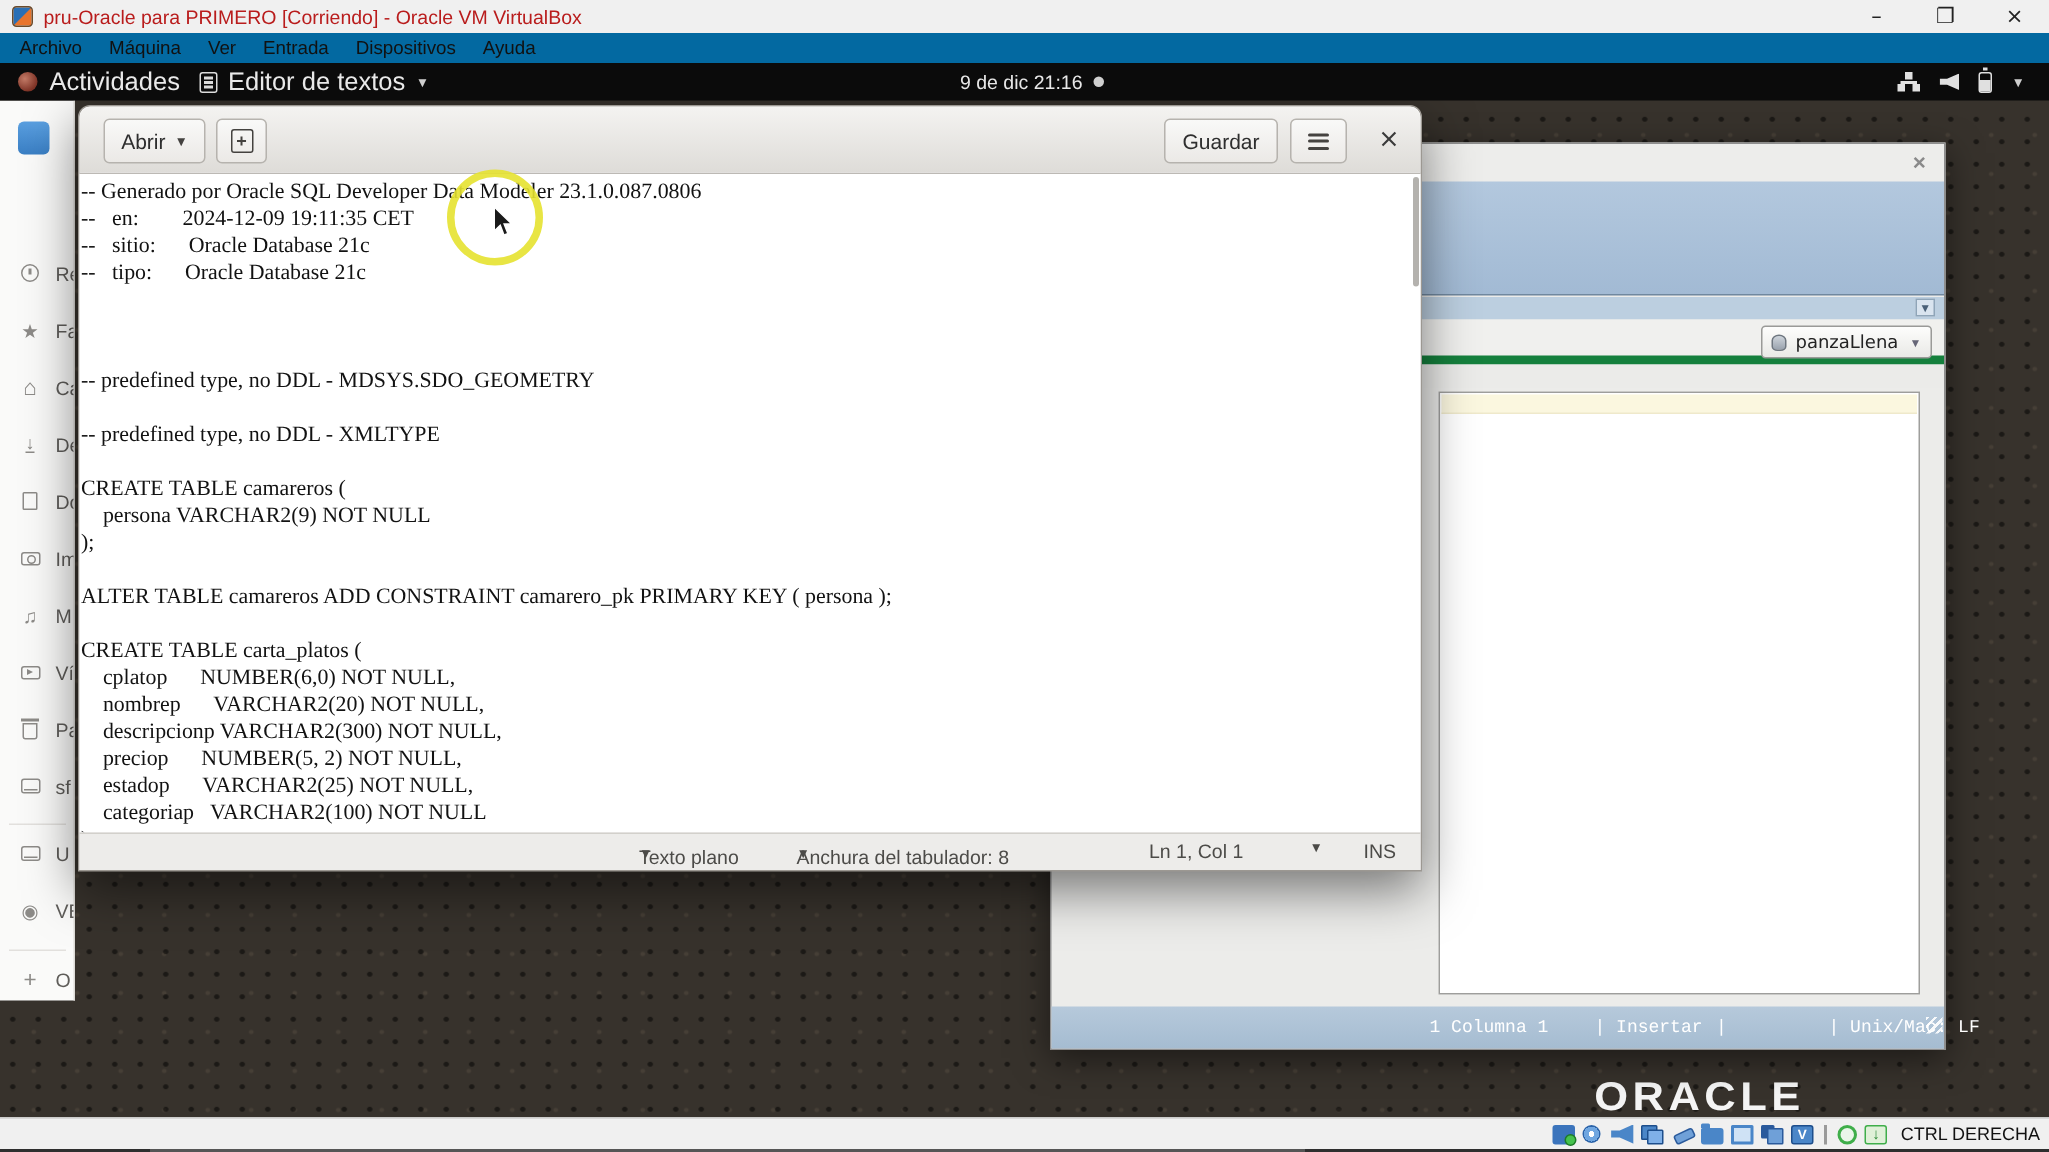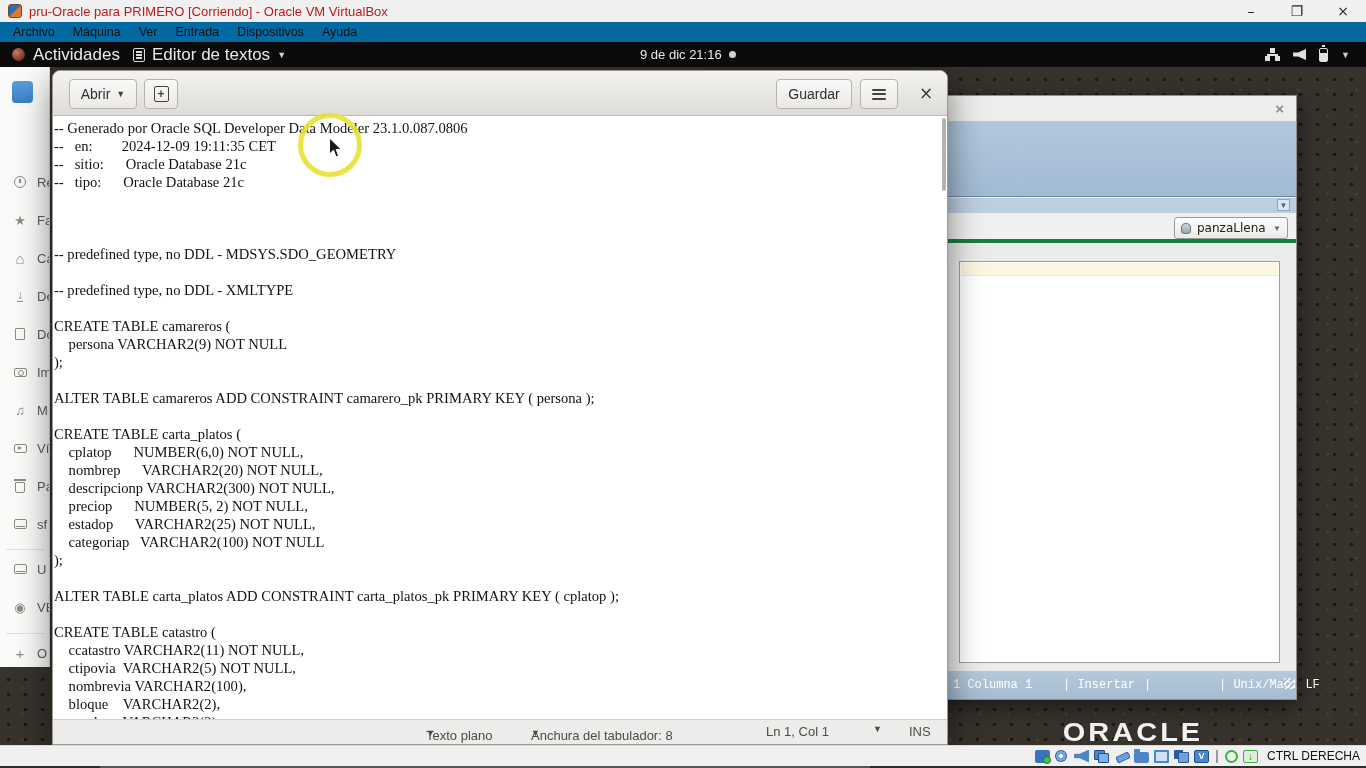--- a/index.html
+++ b/index.html
@@ -62,39 +62,39 @@
   .ic-drive::after { content:""; position:absolute; left:1px; right:1px; bottom:1px; height:1.5px; background:#8d8b88; }
   .sp-sep { position:absolute; left:6px; width:38px; height:1px; background:#e2e0dd; }
 
   
   .sqldev { position:absolute; left:700px; top:53px; width:597px; height:605px; background:#ececea; border:1px solid #8f8f8f; box-shadow:0 6px 22px rgba(0,0,0,0.5); z-index:20; }
   .sd-title { position:absolute; left:0; top:0; right:0; height:25px; background:#ededeb; }
   .sd-close { position:absolute; right:12px; top:4px; font-size:15px; color:#8a8a8a; font-weight:bold; }
   .sd-blue { position:absolute; left:6px; right:0; top:25px; height:76px; background:linear-gradient(#b3c8de,#a2bad4); border-bottom:1px solid #70889f; }
   .sd-blue2 { position:absolute; left:6px; right:0; top:102px; height:15px; background:#bccfe0; }
   .sd-collapse { position:absolute; right:6px; top:1px; width:13px; height:12px; background:#d9e4ef; border:1px solid #8fa5b8; font-size:8px; color:#4a6078; text-align:center; line-height:11px; }
-  .sd-toolbar { position:absolute; left:6px; right:0; top:117px; height:30px; background:#f0f0ee; border-bottom:4px solid #15803d;text-align:center; }
+  .sd-toolbar { position:absolute; left:6px; right:0; top:117px; height:30px; background:#f0f0ee; border-bottom:6px solid #15803d;text-align:center; }
   .sd-combo { position:absolute; right:8px; top:4px; width:114px; height:22px; background:linear-gradient(#fdfdfc,#e9e9e6); border:1px solid #9a9a98; border-radius:3px; display:flex; align-items:center; gap:6px; padding:0 6px; }
   .db-cyl { width:10px; height:11px; background:linear-gradient(#cfd5dc,#9aa3ae); border-radius:5px 5px 4px 4px / 4px 4px 3px 3px; border:1px solid #6f7780; }
   .sd-combo-label { font-size:12px; color:#222; font-family:"DejaVu Sans", sans-serif; }
   .sd-combo-caret { font-size:8px; color:#667; margin-left:auto; }
   .sd-strip { position:absolute; left:6px; right:0; top:147px; height:16px; background:#ebebe9; }
   .sd-content { position:absolute; left:6px; right:0; top:163px; bottom:28px; background:#ececea; }
   .sd-whitebox { position:absolute; left:252px; right:16px; top:2px; bottom:8px; background:#ffffff; border:1px solid #9e9e9c; }
   .sd-yellowline { position:absolute; left:1px; right:1px; top:1px; height:13px; background:#fbf7df; border-bottom:1px solid #efe9cb; }
   .sd-status { position:absolute; left:0; right:0; bottom:0; height:28px; background:linear-gradient(#b6c9db,#a5bcd1); color:#ffffff; font-size:12px; }
   .sd-status span { position:absolute; top:7px; white-space:nowrap; font-family:Liberation Mono, monospace; }
   .sd-grip { position:absolute; right:1px; bottom:1px; width:11px; height:11px;
      background:repeating-linear-gradient(135deg, rgba(255,255,255,0.9) 0 1.5px, transparent 1.5px 4px); }
 
   
   .oracle-logo { position:absolute; left:1048px; top:674px; width:170px; text-align:center; color:#f4f4f4; font-size:29px; font-weight:bold; letter-spacing:3px; transform:scaleY(0.92); font-family:"Liberation Sans", sans-serif; z-index:5; }
 
   
-  .gedit { position:absolute; left:52px; top:28px; width:896px; height:675px; background:#ffffff; border:1px solid #9c9892; border-radius:8px 8px 0 0; box-shadow:0 12px 34px rgba(0,0,0,0.5); z-index:30;padding-left:11px; }
+  .gedit { position:absolute; left:52px; top:28px; width:896px; height:511px; background:#ffffff; border:1px solid #9c9892; border-radius:8px 8px 0 0; box-shadow:0 12px 34px rgba(0,0,0,0.5); z-index:30;padding-left:11px; }
   .gd-header { position:absolute; left:0; top:0; right:0; height:45px; background:linear-gradient(#f4f3f1,#dedcd8); border-bottom:1px solid #bcb9b4; border-radius:8px 8px 0 0; }
   .gd-btn { position:absolute; top:8px; height:30px; background:linear-gradient(#f9f9f8,#ebe9e6); border:1px solid #b6b3ae; border-radius:4px; display:flex; align-items:center; justify-content:center; gap:6px; font-size:14px; color:#2e2e2e; }
   .btn-open { left:16px; width:68px; }
   .btn-newtab { left:91px; width:34px; }
   .newtab-glyph { width:15px; height:16px; border:1.6px solid #44423f; border-radius:2px; display:flex; align-items:center; justify-content:center; font-size:12px; font-weight:bold; color:#44423f; line-height:1; }
   .btn-save { right:95px; width:76px; }
   .btn-menu { right:49px; width:38px; flex-direction:column; gap:2.5px; }
   .menu-bar-line { width:14px; height:2px; background:#44423f; border-radius:1px; }
   .gd-close { position:absolute; right:10px; top:12px; width:22px; height:22px; text-align:center; line-height:21px; font-size:17px; color:#3a3a3a; font-family:"DejaVu Sans", sans-serif; }
   .gd-titles { position:absolute; left:0; right:0; top:5px; text-align:center; pointer-events:none; }

